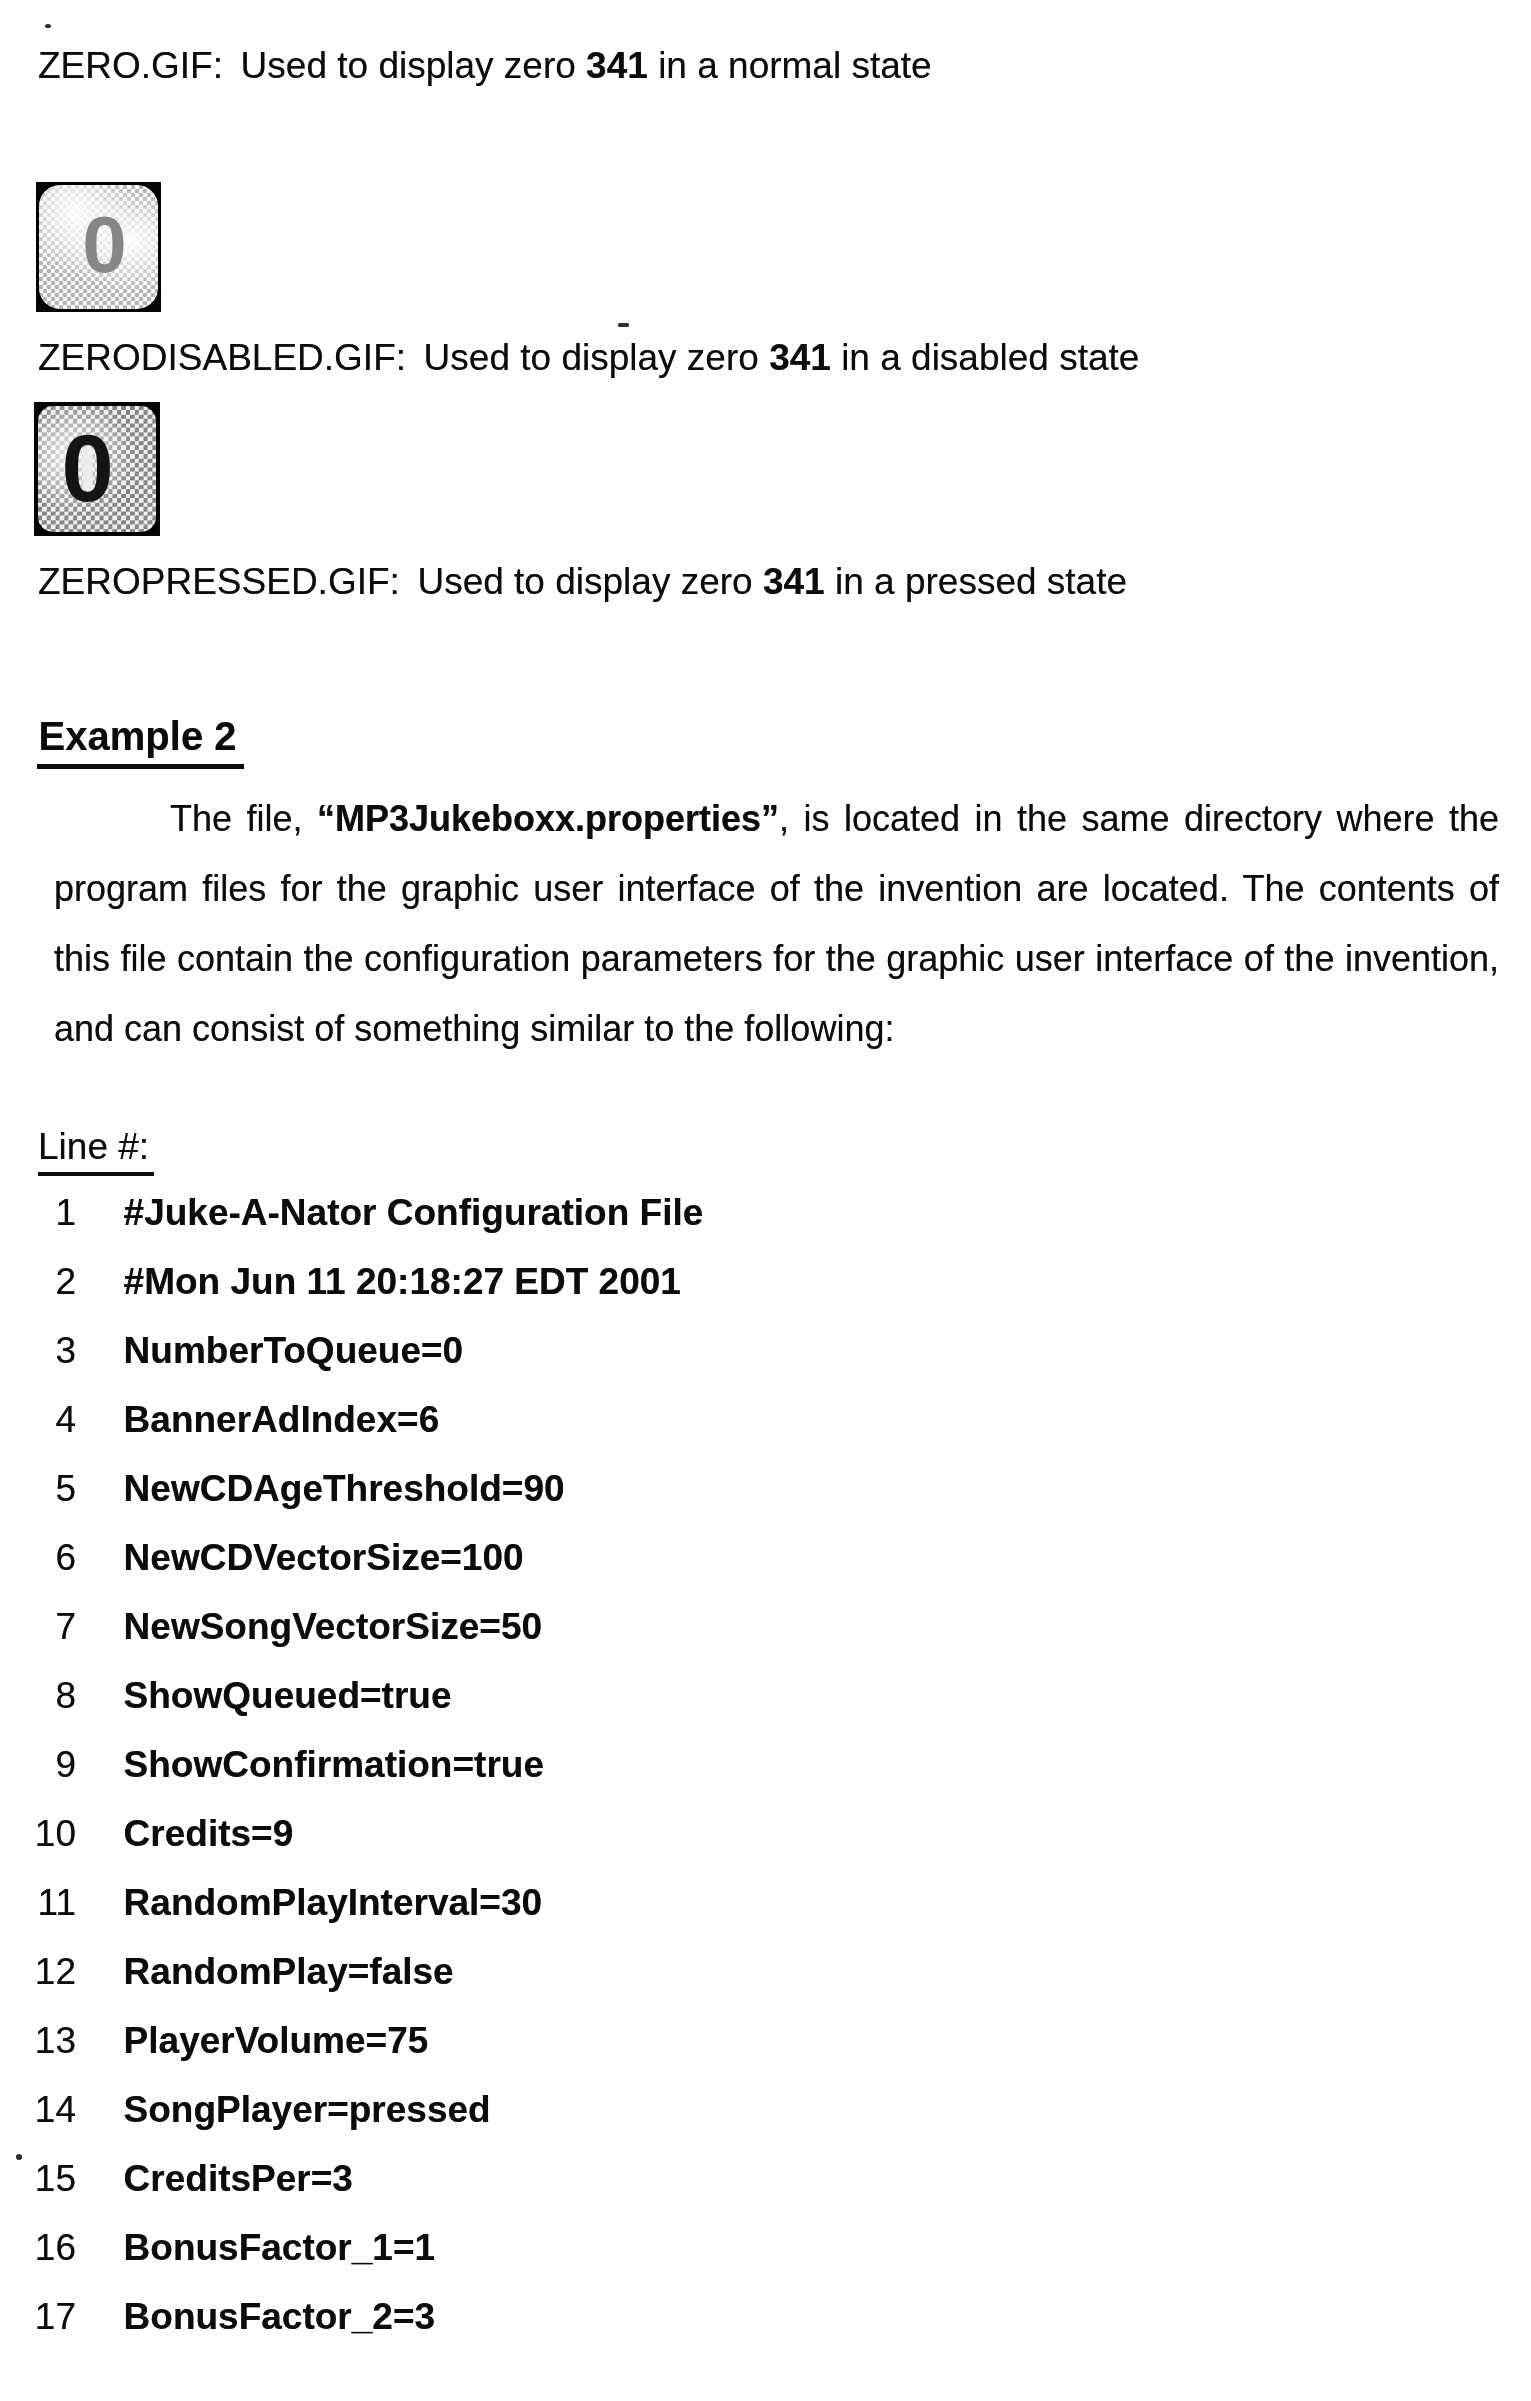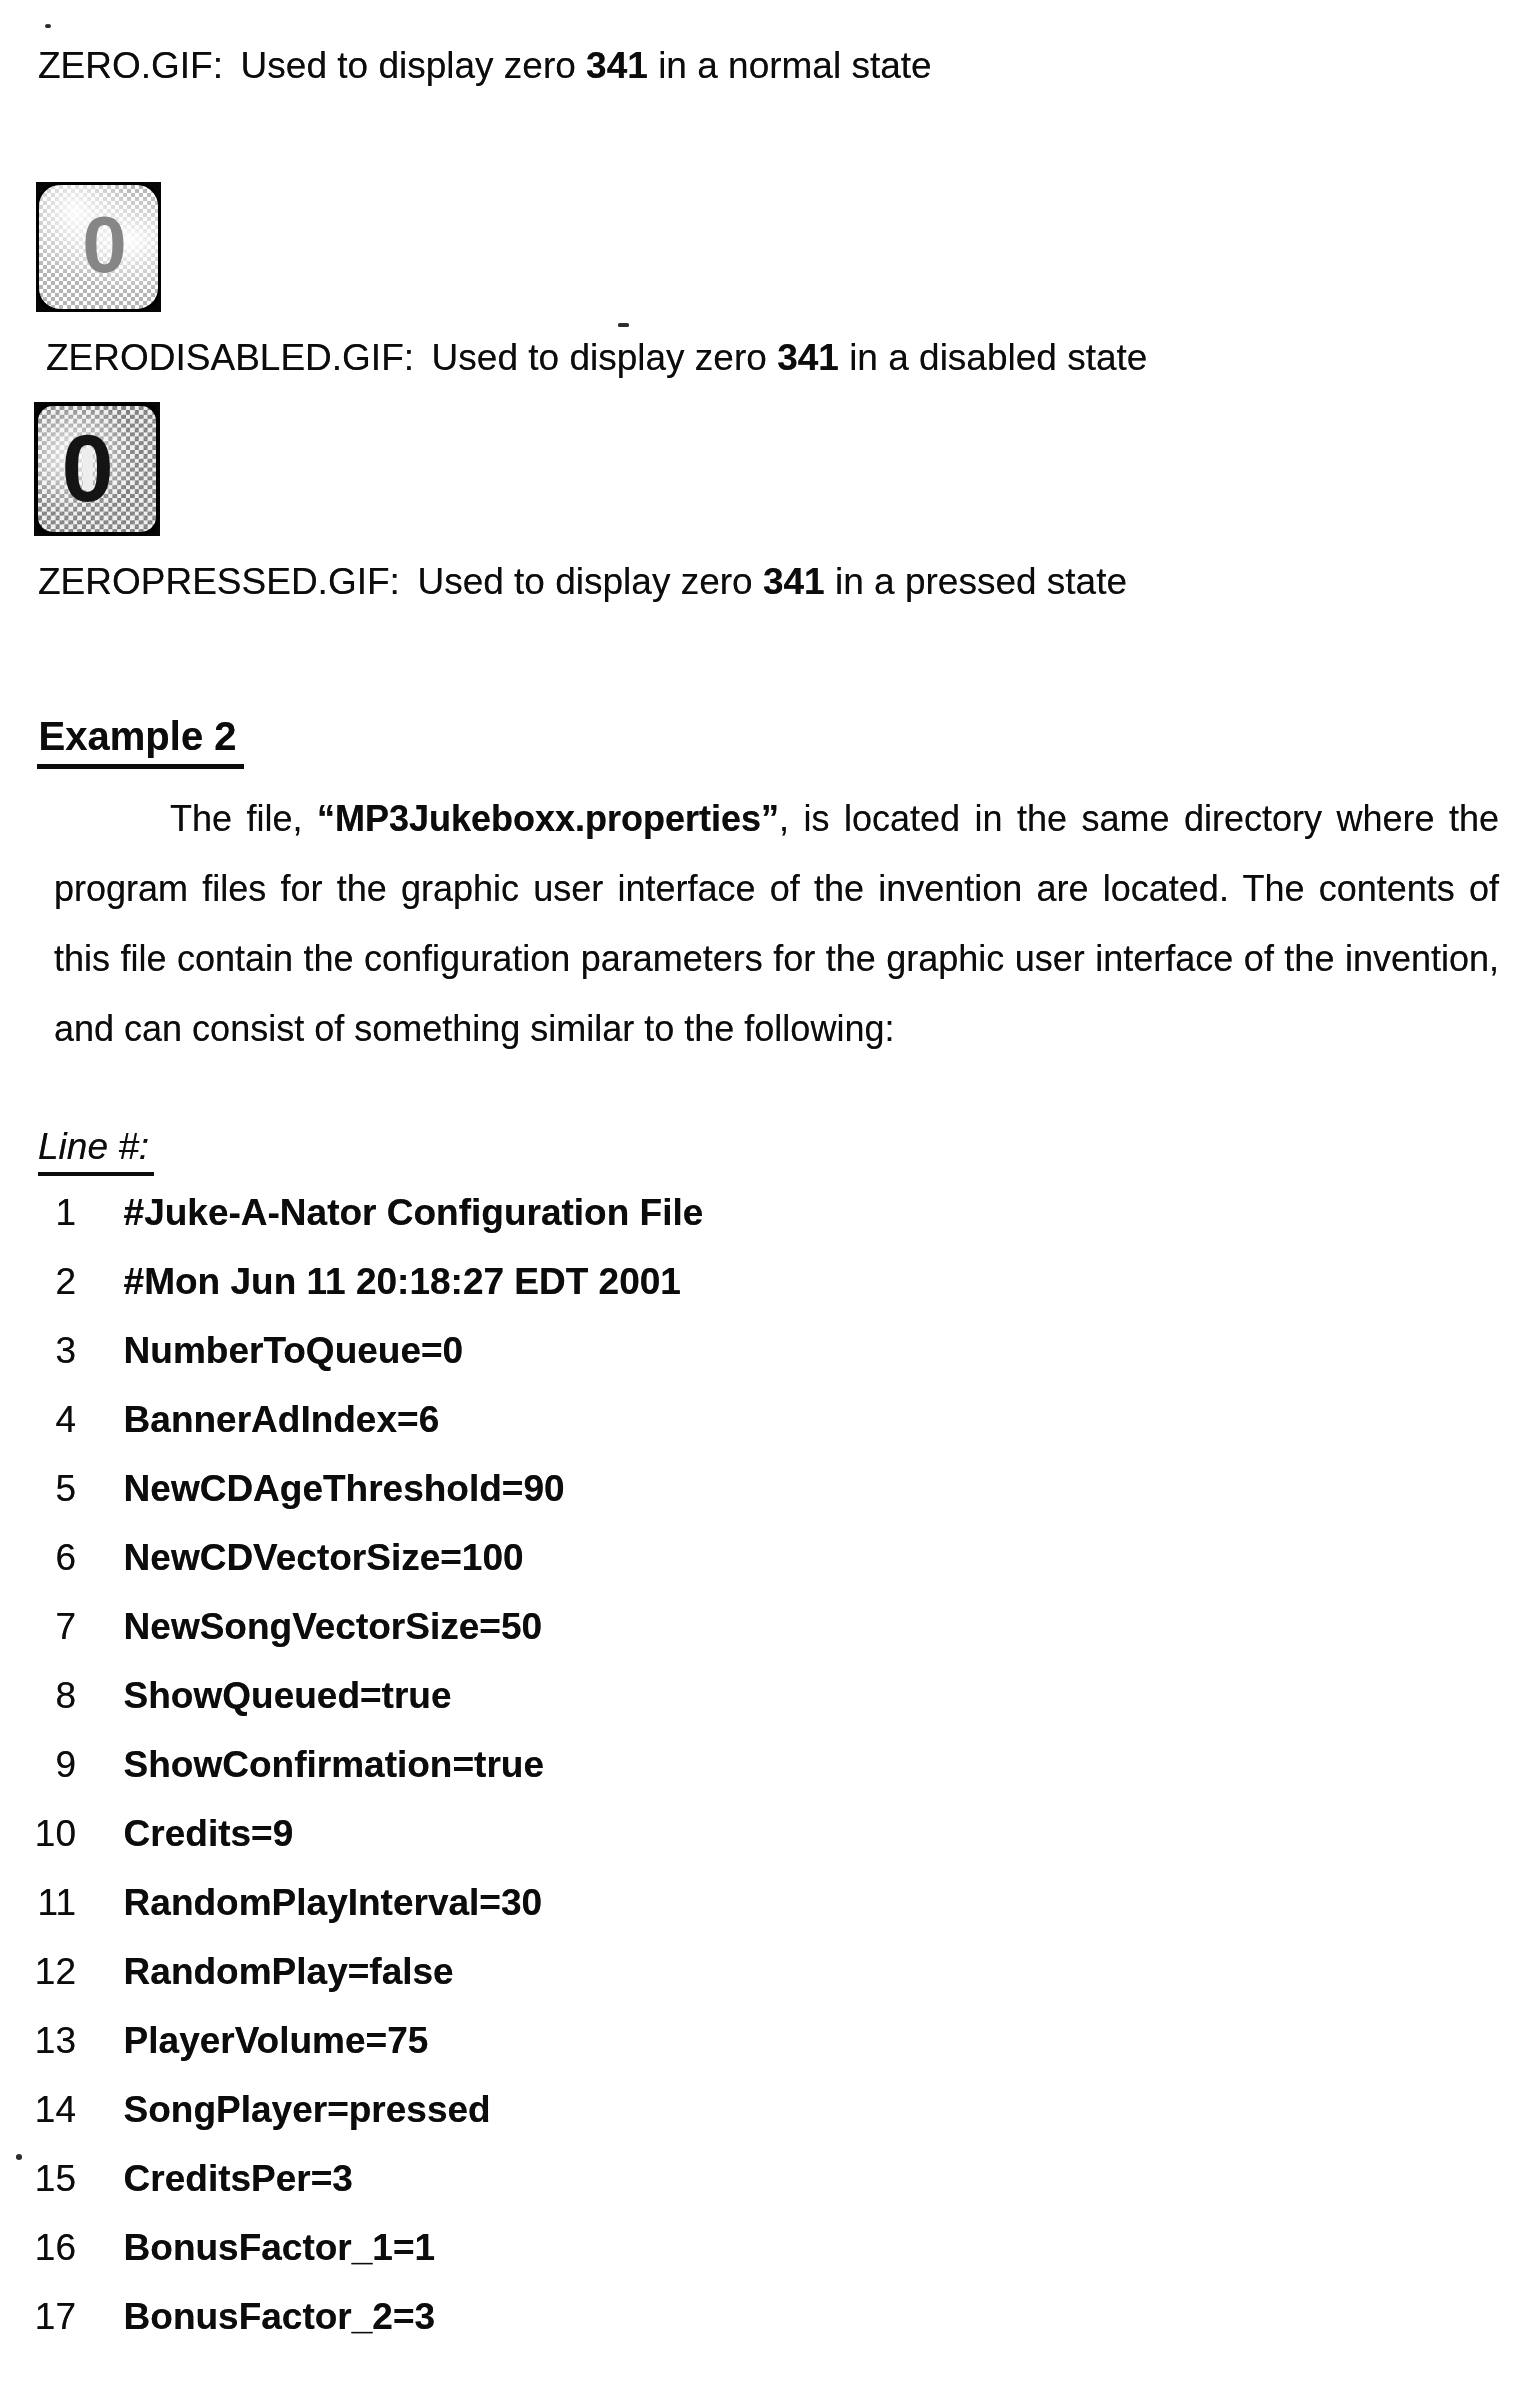--- a/index.html
+++ b/index.html
@@ -17,21 +17,21 @@
 
   
   .gif-caption {
     position: absolute;
     left: 38px;
     font-size: 37px;
     line-height: 45px;
     white-space: nowrap;
   }
   #gifline1 { top: 43px; }
-  #gifline2 { top: 335px; margin-left: 8px; }
+  #gifline2 { top: 335px; }
   #gifline3 { top: 559px; }
   .gap2 { display:inline-block; width: 17.6px; }
 
   
   .btn-img { position: absolute; background: #060606; }
   #icon-normal  { left: 36px; top: 182px; width: 125px; height: 130px; }
   #icon-disabled{ left: 34px; top: 402px; width: 126px; height: 134px; }
 
   .btn-face {
     position: absolute; inset: 0;
@@ -106,21 +106,20 @@
 
   #line-label {
     position: absolute;
     left: 38px; top: 1124px;
     font-size: 37px; line-height: 45px;
   }
   #line-label .ul {
     display: inline-block;
     padding: 0 4.8px 3.2px 0;
     border-bottom: 4.8px solid #0c0c0c;
-    font-style: italic;
   }
 
   
   #config-list {
     position: absolute;
     left: 34px; top: 1191px;
     margin: 0; padding: 0;
     list-style: none;
   }
   #config-list li {

